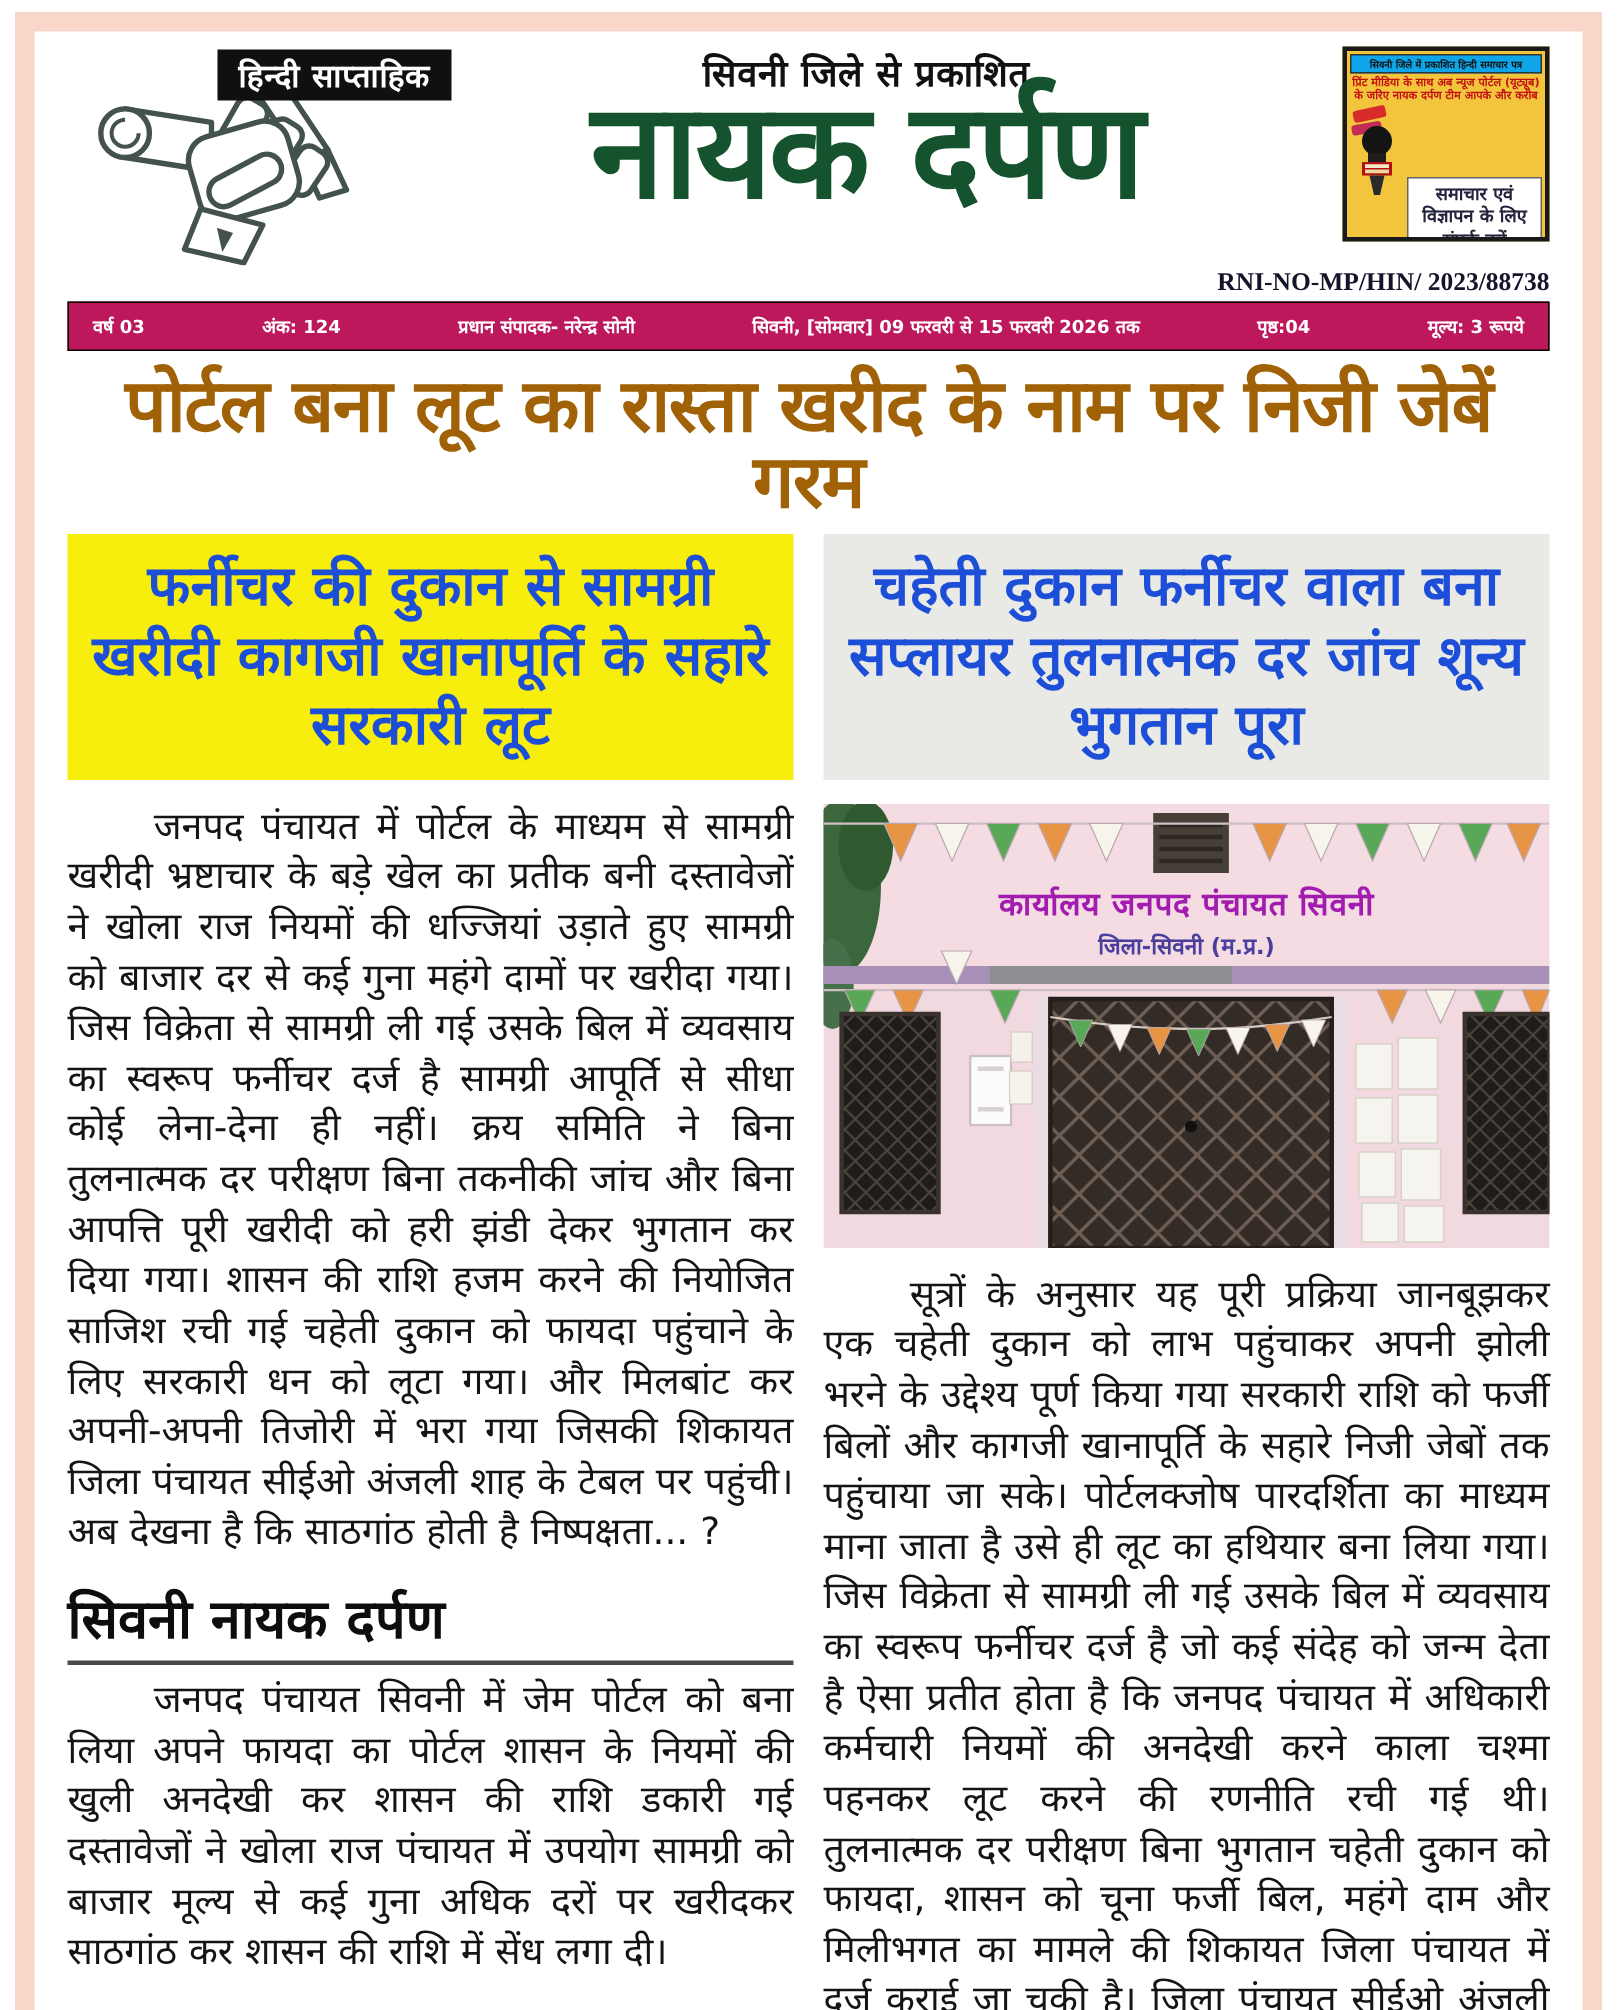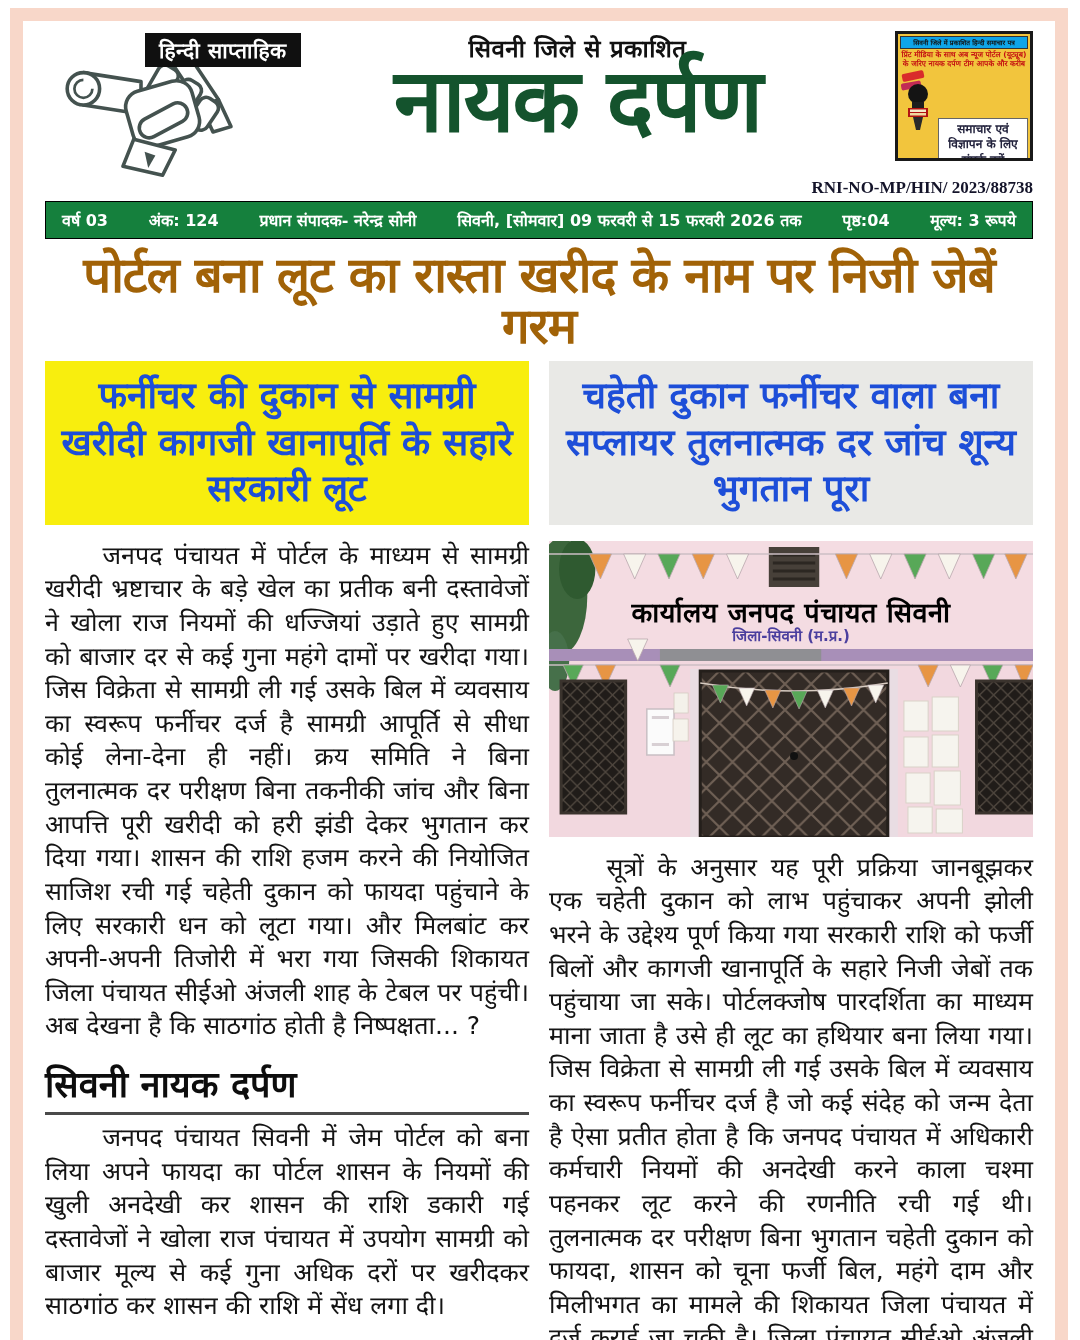--- a/index.html
+++ b/index.html
@@ -39,22 +39,22 @@
     background:#fff;border:2px solid #222;margin-top:2px;text-align:center;
     font-weight:800;font-size:13.5px;line-height:1.1;color:#b91c1c;letter-spacing:1px;
   }
   .rni{
     text-align:right;font-weight:800;font-size:17px;margin-top:1px;
     font-family:"Liberation Serif","DejaVu Serif",serif;color:#14142a;
   }
 
   
   .infobar{
-    background:#15803d;color:#fff;display:flex;justify-content:space-between;align-items:center;
-    padding:7px 16px;font-size:16px;font-weight:600;margin-top:3px;border:1px solid #000;
+    background:#be185d;color:#fff;display:flex;justify-content:space-between;align-items:center;
+    padding:7px 16px;font-size:12px;font-weight:600;margin-top:3px;border:1px solid #000;
   }
 
   
   .headline{
     font-size:49px;font-weight:700;text-align:center;line-height:1.04;
     margin:12px 0 4px;letter-spacing:-1px;color:#a16207;
   }
 
   
   .cols{display:grid;grid-template-columns:1fr 1fr;column-gap:20px;margin-top:8px;}
@@ -70,21 +70,21 @@
   }
   .body-text.indent{text-indent:2.3em;}
   .section-head{font-size:36px;font-weight:900;text-align:left;margin-top:16px;color:#0d0d0d;}
   .section-rule{border:0;border-top:3px solid #4a4a4a;margin:4px 0 6px 0;}
 
   
   .photo{position:relative;margin-top:16px;height:296px;}
   .photo svg{position:absolute;inset:0;}
   .sign1{
     position:absolute;left:0;right:0;top:52px;text-align:center;
-    color:#000000;font-size:27px;font-weight:800;letter-spacing:.5px;
+    color:#a21caf;font-size:21px;font-weight:800;letter-spacing:.5px;
   }
   .sign2{
     position:absolute;left:0;right:0;top:84px;text-align:center;
     color:#4b3f9e;font-size:15px;font-weight:800;
   }
 </style>
 </head>
 <body>
 
 <div class="frame">

